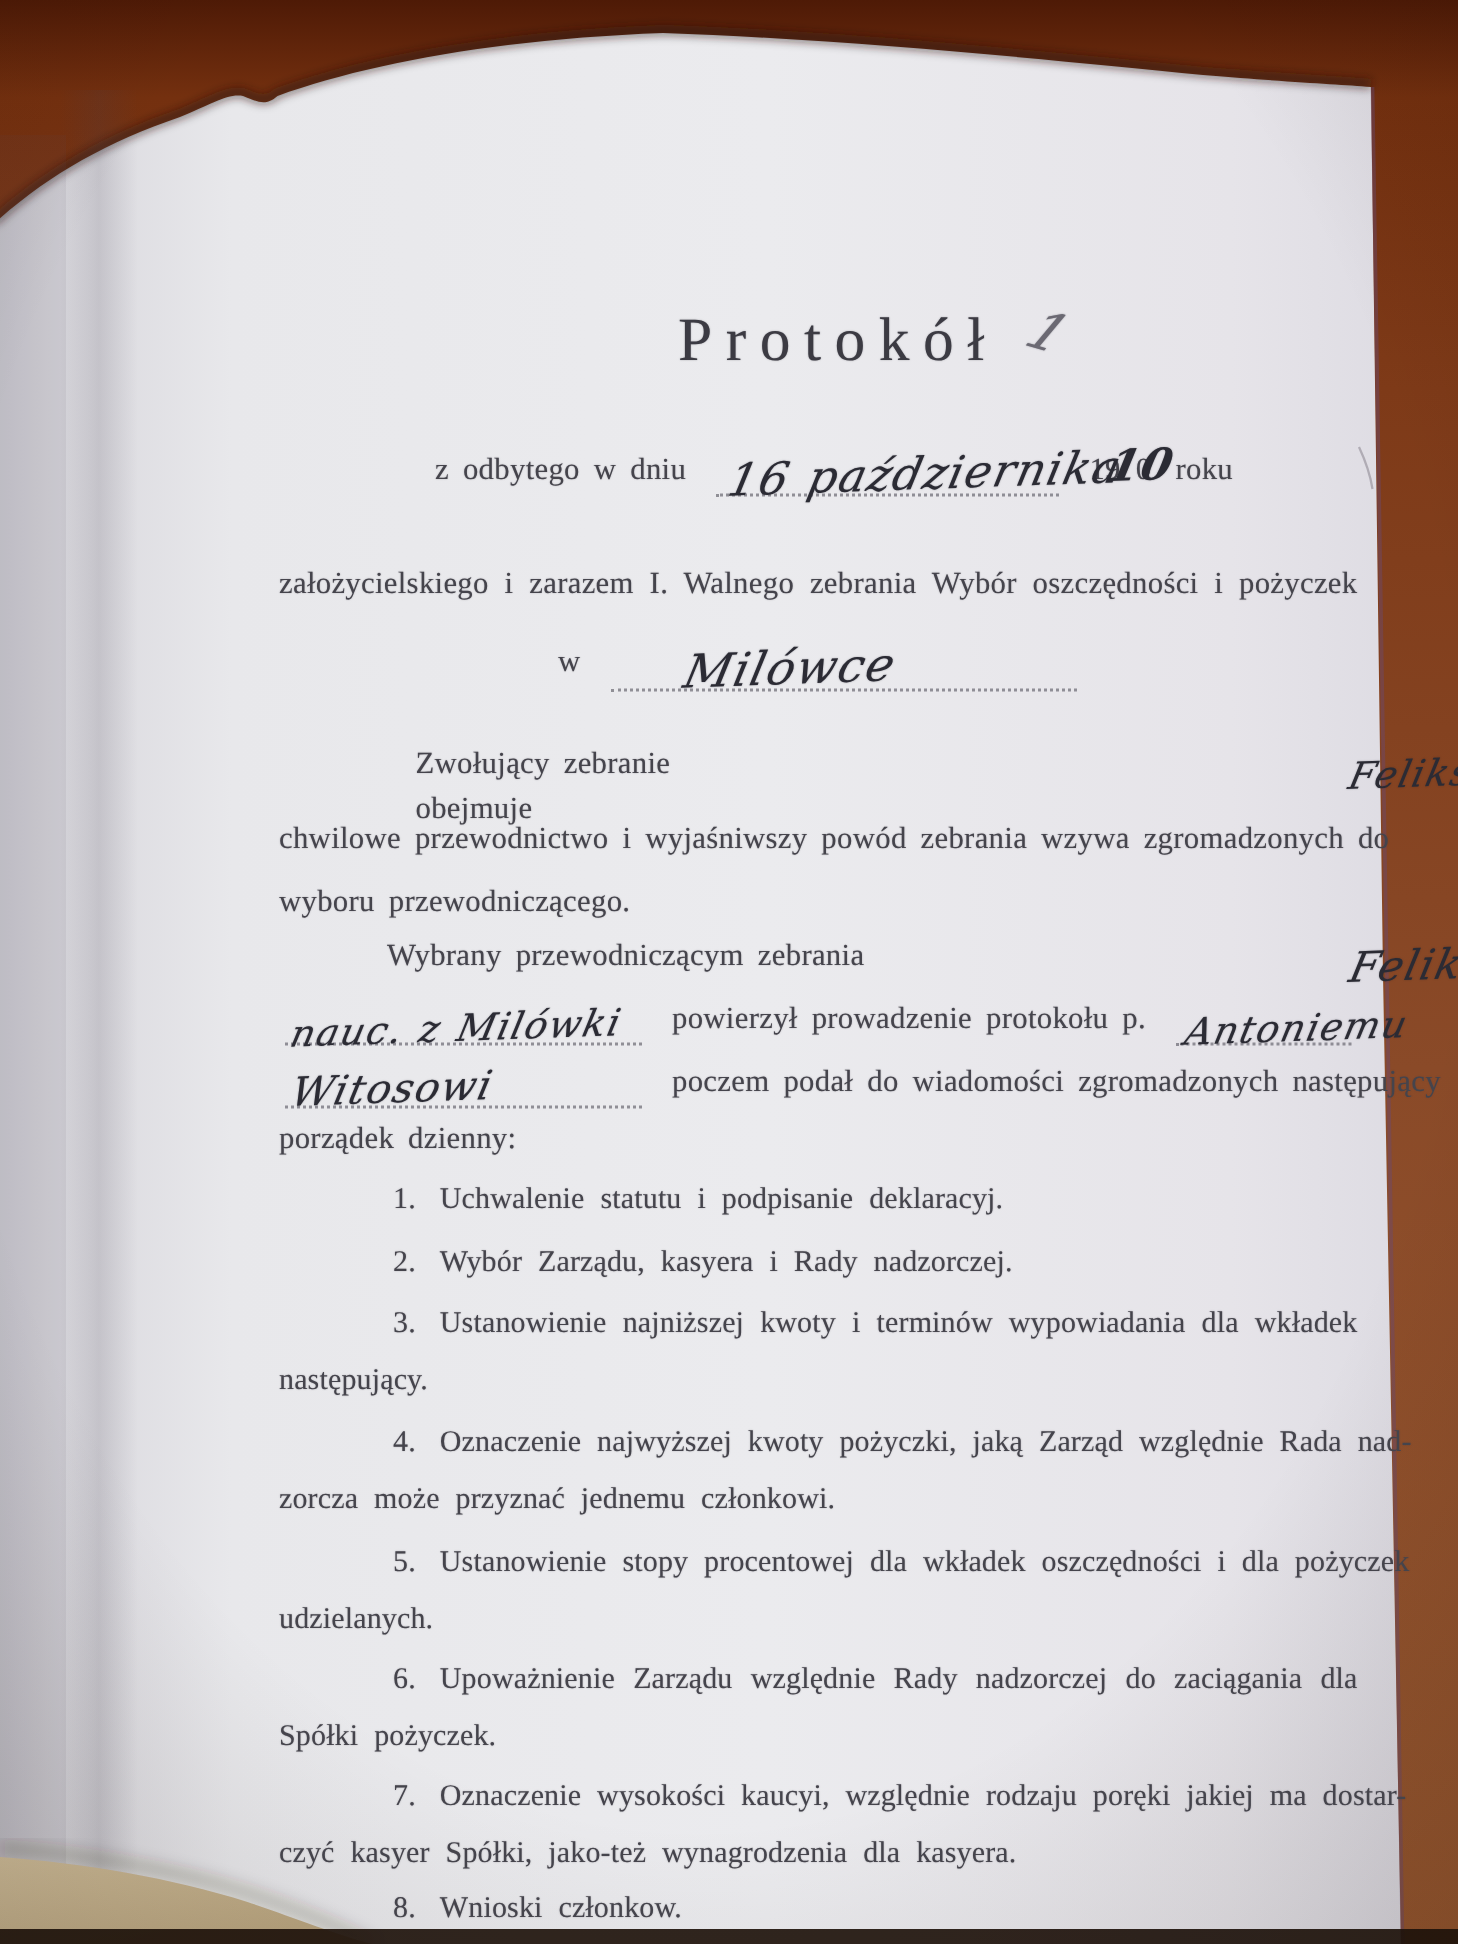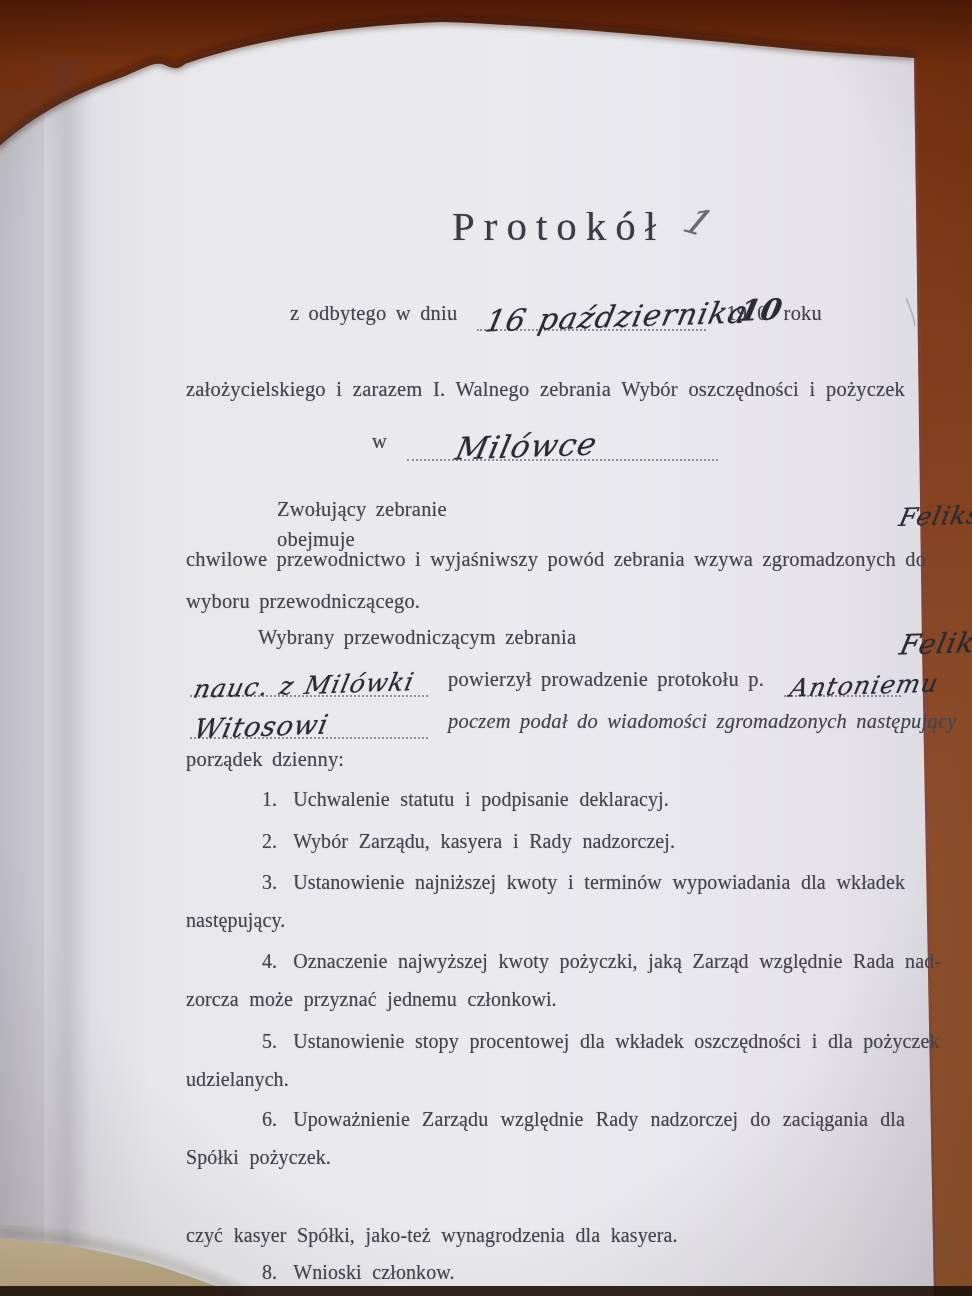--- a/index.html
+++ b/index.html
@@ -159,21 +159,21 @@
     <span>powierzył prowadzenie protokołu p.</span>
     <span class="blank">
       <span class="hand" style="font-size:25px; left:6%;">Antoniemu</span>
     </span>
   </div>
 
   <div class="line row" style="left:186px; top:710px; width:719px; height:34px;">
     <span class="blank fixed" style="width:238px;">
       <span class="hand" style="font-size:27px; left:2%;">Witosowi</span>
     </span>
-    <span style="flex:1; text-align:justify; text-align-last:justify;font-style:italic;">poczem podał do wiadomości zgromadzonych następujący</span>
+    <span style="flex:1; text-align:justify; text-align-last:justify;">poczem podał do wiadomości zgromadzonych następujący</span>
   </div>
 
   <div class="line" style="left:186px; top:748px;">porządek dzienny:</div>
 
   <div class="line agenda" style="left:186px; top:788px; width:719px;">
     <span class="num">1.</span><span>Uchwalenie statutu i podpisanie deklaracyj.</span>
   </div>
 
   <div class="line agenda" style="left:186px; top:830px; width:719px;">
     <span class="num">2.</span><span>Wybór Zarządu, kasyera i Rady nadzorczej.</span>
@@ -192,19 +192,22 @@
   <div class="line agenda just" style="left:186px; top:1030px; width:719px;">
     <span class="num">5.</span><span>Ustanowienie stopy procentowej dla wkładek oszczędności i dla pożyczek</span>
   </div>
   <div class="line agenda" style="left:186px; top:1068px;">udzielanych.</div>
 
   <div class="line agenda just" style="left:186px; top:1108px; width:719px;">
     <span class="num">6.</span><span>Upoważnienie Zarządu względnie Rady nadzorczej do zaciągania dla</span>
   </div>
   <div class="line agenda" style="left:186px; top:1146px;">Spółki pożyczek.</div>
 
+  <div class="line agenda just" style="left:186px; top:1186px; width:719px;">
+    <span class="num">7.</span><span>Oznaczenie wysokości kaucyi, względnie rodzaju poręki jakiej ma dostar-</span>
+  </div>
   <div class="line agenda" style="left:186px; top:1224px;">czyć kasyer Spółki, jako-też wynagrodzenia dla kasyera.</div>
 
   <div class="line agenda" style="left:186px; top:1261px; width:719px;">
     <span class="num">8.</span><span>Wnioski członkow.</span>
   </div>
 
 </div>
 
 </body></html>

